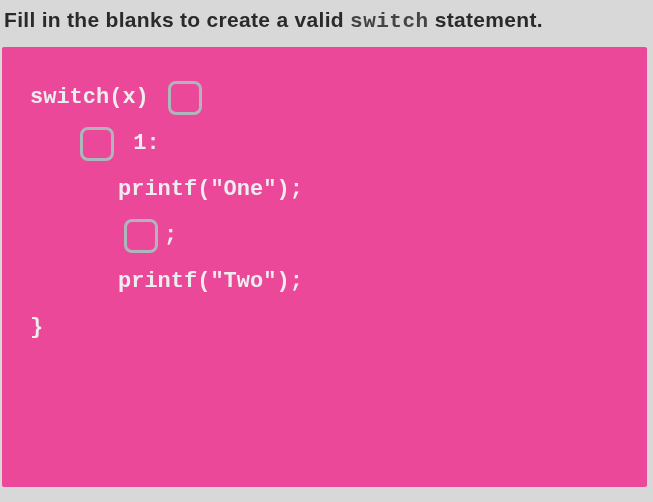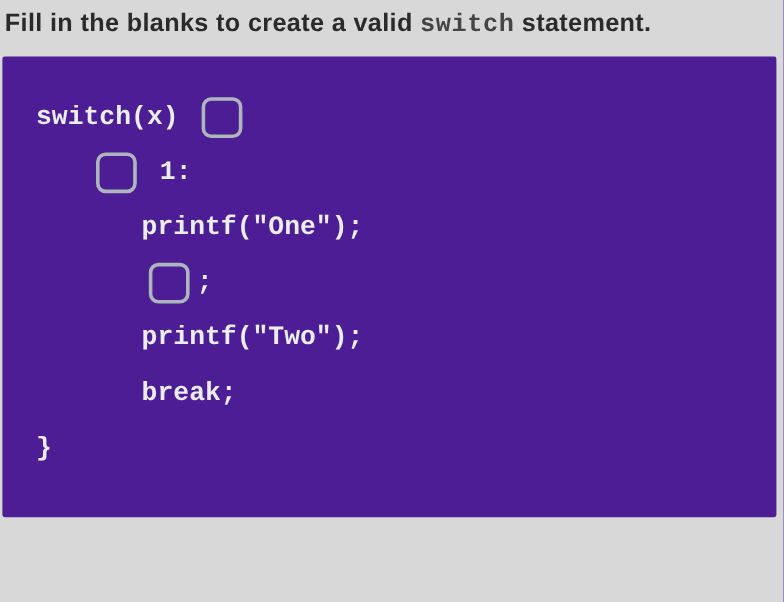--- a/index.html
+++ b/index.html
@@ -21,30 +21,30 @@
       font-weight: 600;
       letter-spacing: 0.3px;
     }
     .code-keyword {
       font-family: 'Courier New', Courier, monospace;
       font-weight: 700;
       color: #444;
       letter-spacing: 0.5px;
     }
     .code-panel {
-      background: #4c1d95;
+      background: #ec4899;
       margin: 0 6px 0 2px;
       padding: 28px 18px 28px 28px;
       border-radius: 2px;
       color: #ecedee;
       font-family: 'Courier New', Courier, monospace;
       font-size: 22px;
       font-weight: 700;
       line-height: 1.0;
-      height: 384px;
+      height: 440px;
     }
     .code-line {
       display: flex;
       align-items: center;
       min-height: 46px;
       white-space: pre;
     }
     .indent-1 { padding-left: 44px; }
     .indent-2 { padding-left: 88px; }
     .blank-box {
@@ -84,21 +84,18 @@
   <div class="code-line indent-2">
     <span class="blank-box"></span>
     <span>;</span>
   </div>
 
 
   <div class="code-line indent-2">
     <span>printf("Two");</span>
   </div>
 
-  <div class="code-line indent-2">
-    <span>break;</span>
-  </div>
 
   <div class="code-line">
     <span>}</span>
   </div>
 
 </div>
 
 </body></html>

